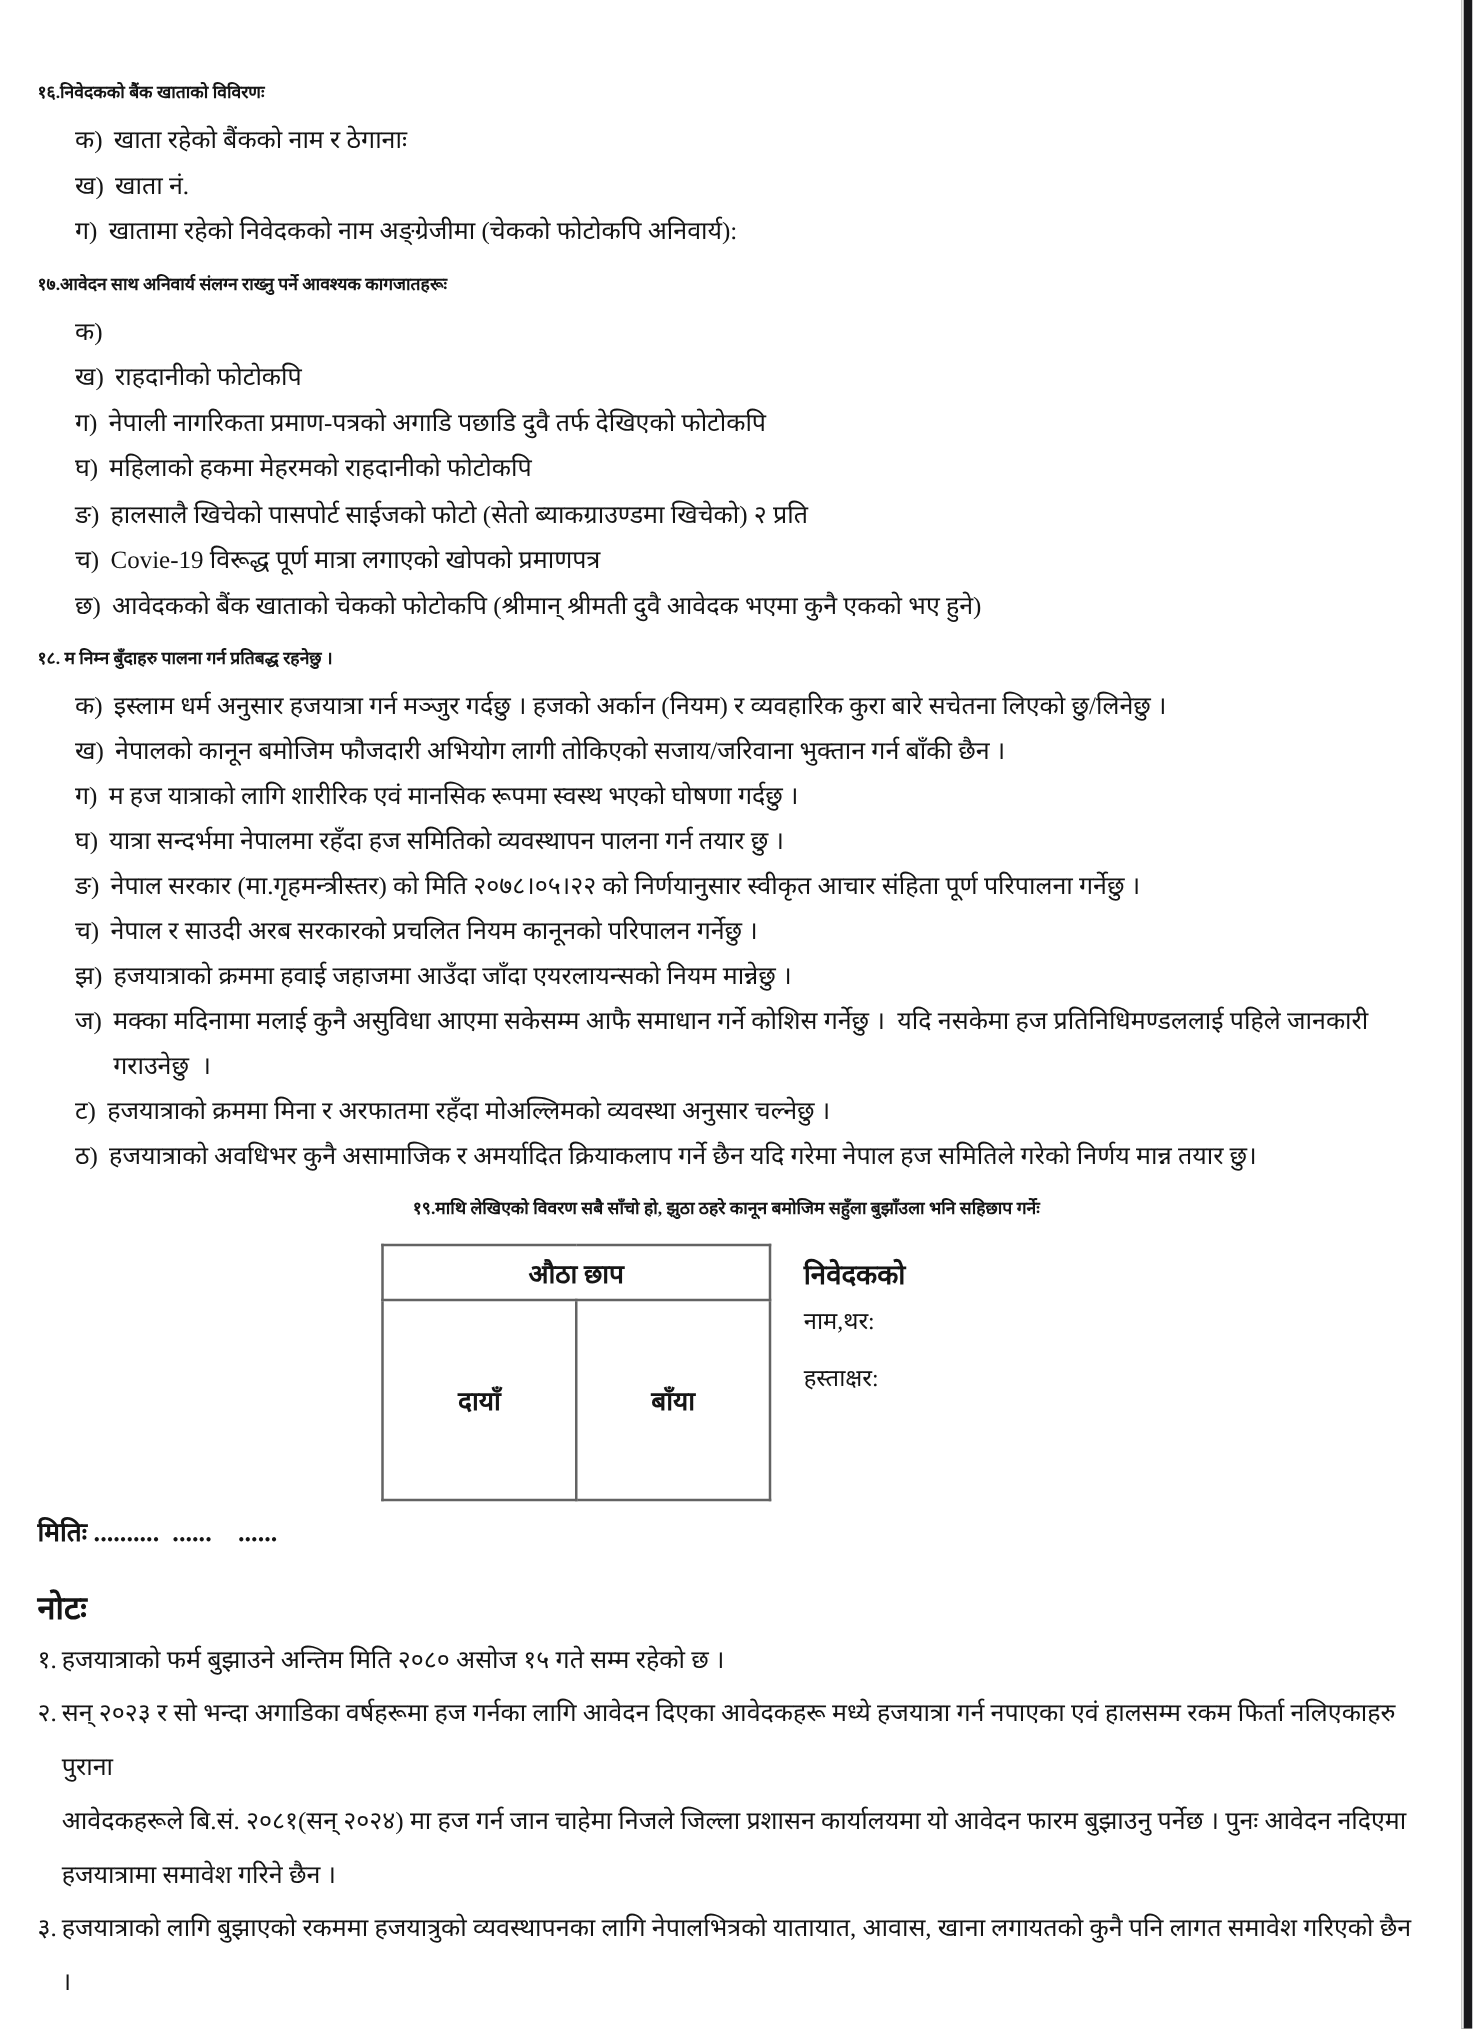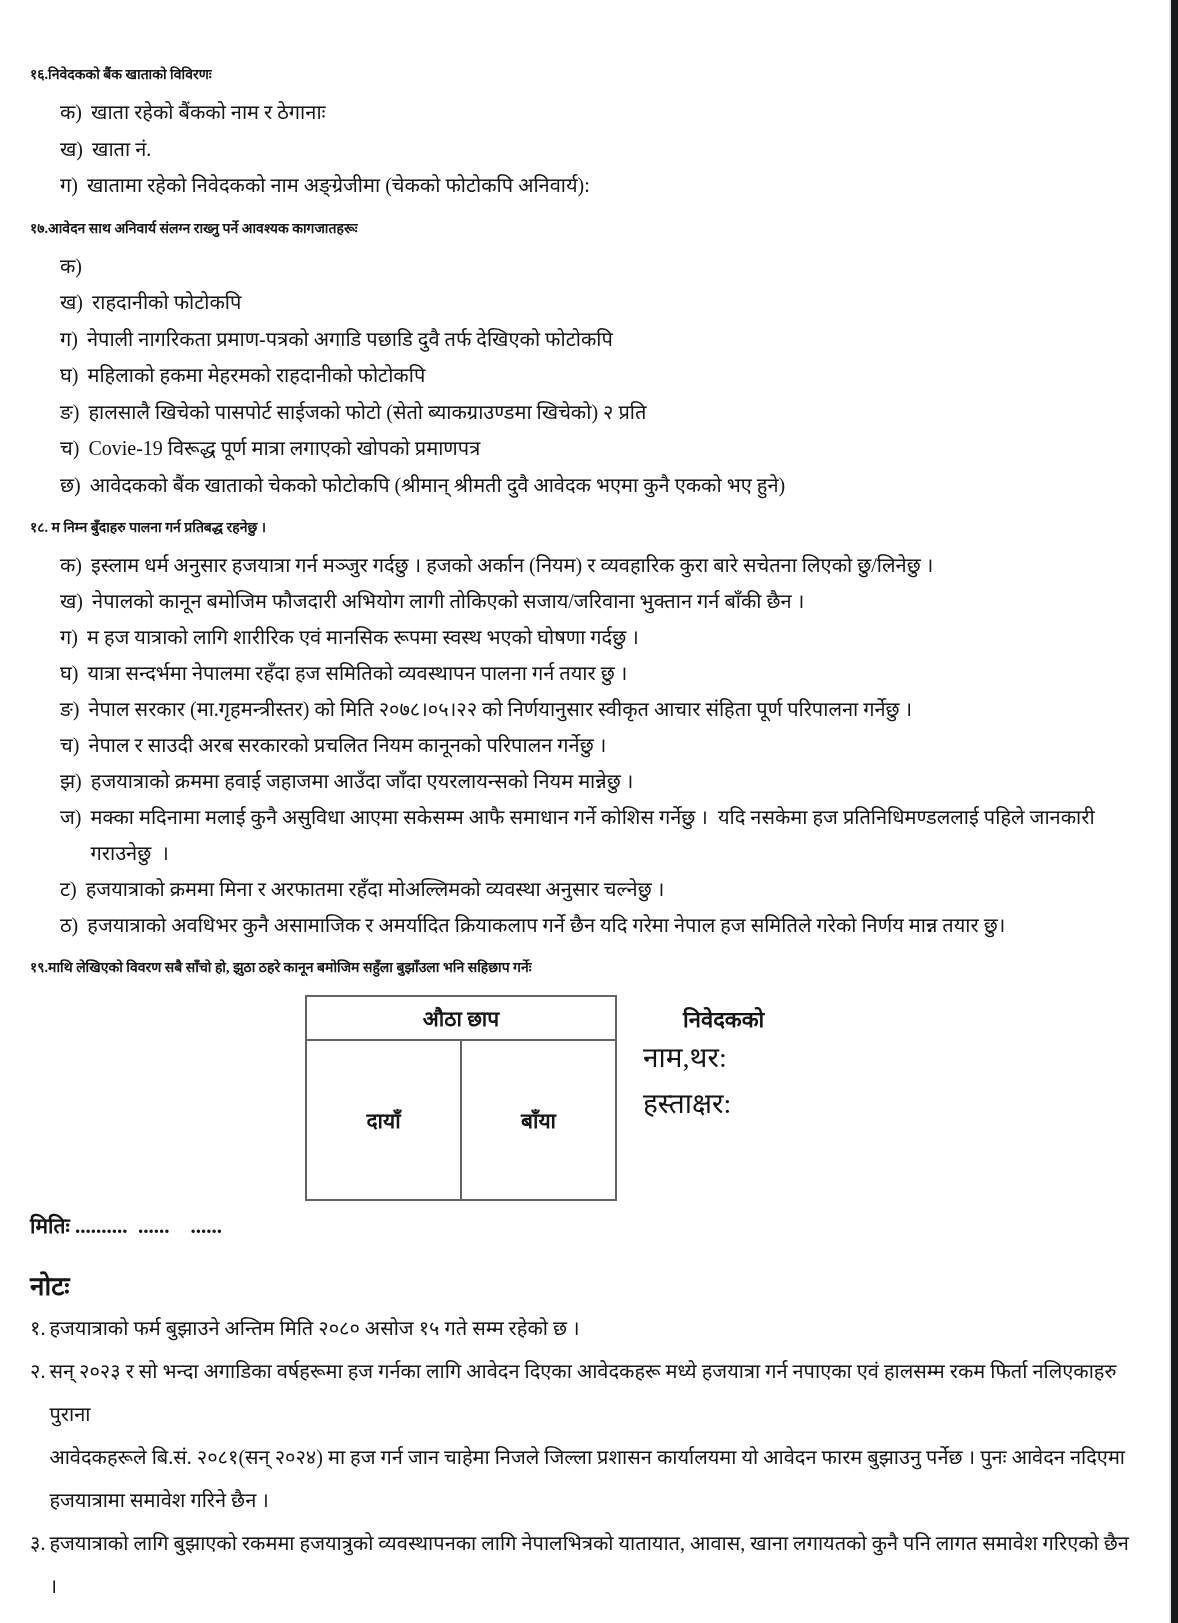--- a/index.html
+++ b/index.html
@@ -22,38 +22,38 @@
   }
   .sec{margin-bottom:6px;}
   .item{
     display:flex;align-items:flex-start;
     margin-left:30px;gap:9px;
     font-size:20px;line-height:36.5px;
   }
   .item .lbl{flex:0 0 auto;}
   .item .txt{white-space:pre-wrap;}
   .s18 .item{line-height:36px;}
-  .sec19-heading{margin-top:4px;}
+  .sec19-heading{margin-top:4px;text-align:center;}
   .sig-row{
     display:flex;align-items:flex-start;
     margin-left:275px;margin-top:8px;
   }
   table.thumb-table{
     border-collapse:collapse;background:#fff;
     width:312px;table-layout:fixed;
   }
   table.thumb-table td{
     border:2px solid #636363;
     text-align:center;font-weight:bold;font-size:21px;color:#161616;
   }
   td.tt-head{height:40px;border-radius:17px;}
   td.tt-cell{height:156px;vertical-align:middle;}
   .applicant{margin-left:26px;padding-top:10px;}
-  .applicant .a-title{font-weight:bold;font-size:22px;line-height:30px;margin-left:40px;}
-  .applicant .a-line{font-size:28px;line-height:46px;}
+  .applicant .a-title{font-weight:bold;font-size:22px;line-height:30px;}
+  .applicant .a-line{font-size:19px;line-height:46px;}
   .date-line{
     font-weight:bold;font-size:21px;margin-top:10px;
     white-space:pre-wrap;
   }
   .notes-heading{font-weight:bold;font-size:26px;margin-top:28px;line-height:40px;}
   .note-item{
     display:flex;align-items:flex-start;gap:4px;
     font-size:20px;line-height:43px;
   }
   .note-item .lbl{flex:0 0 auto;}

